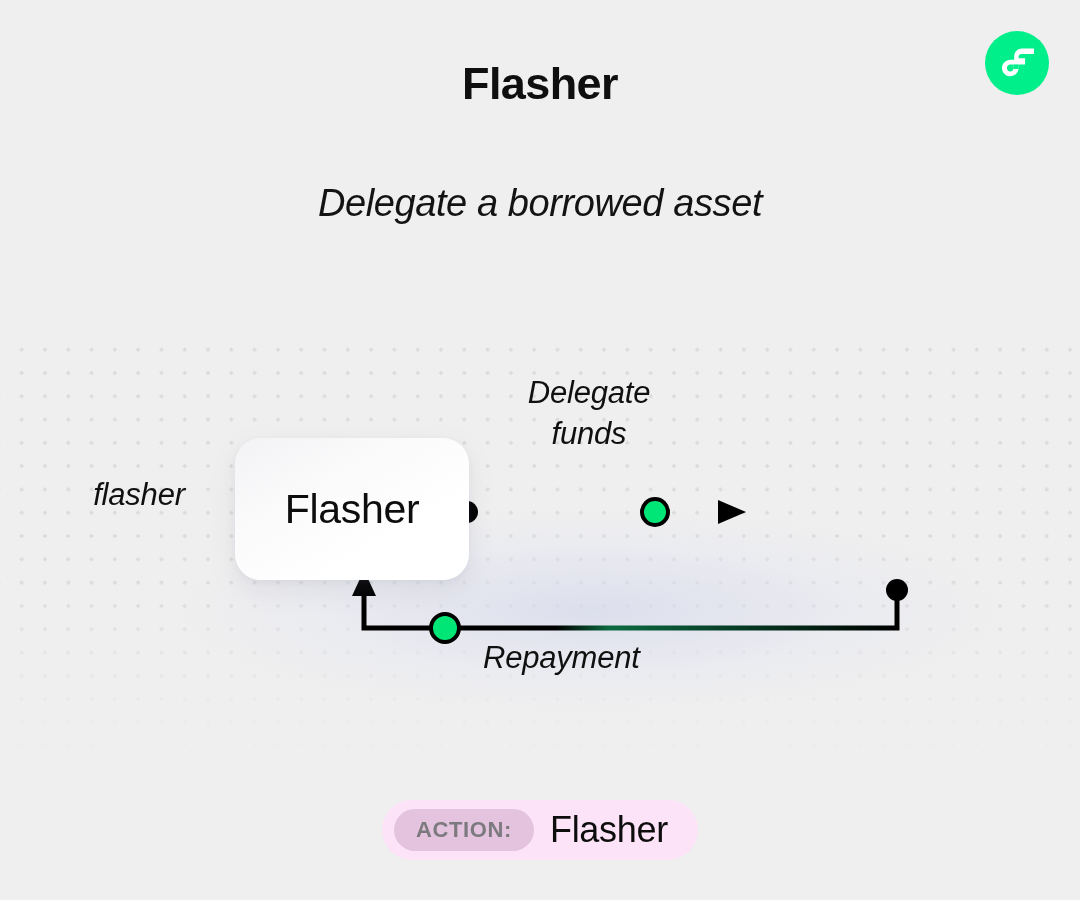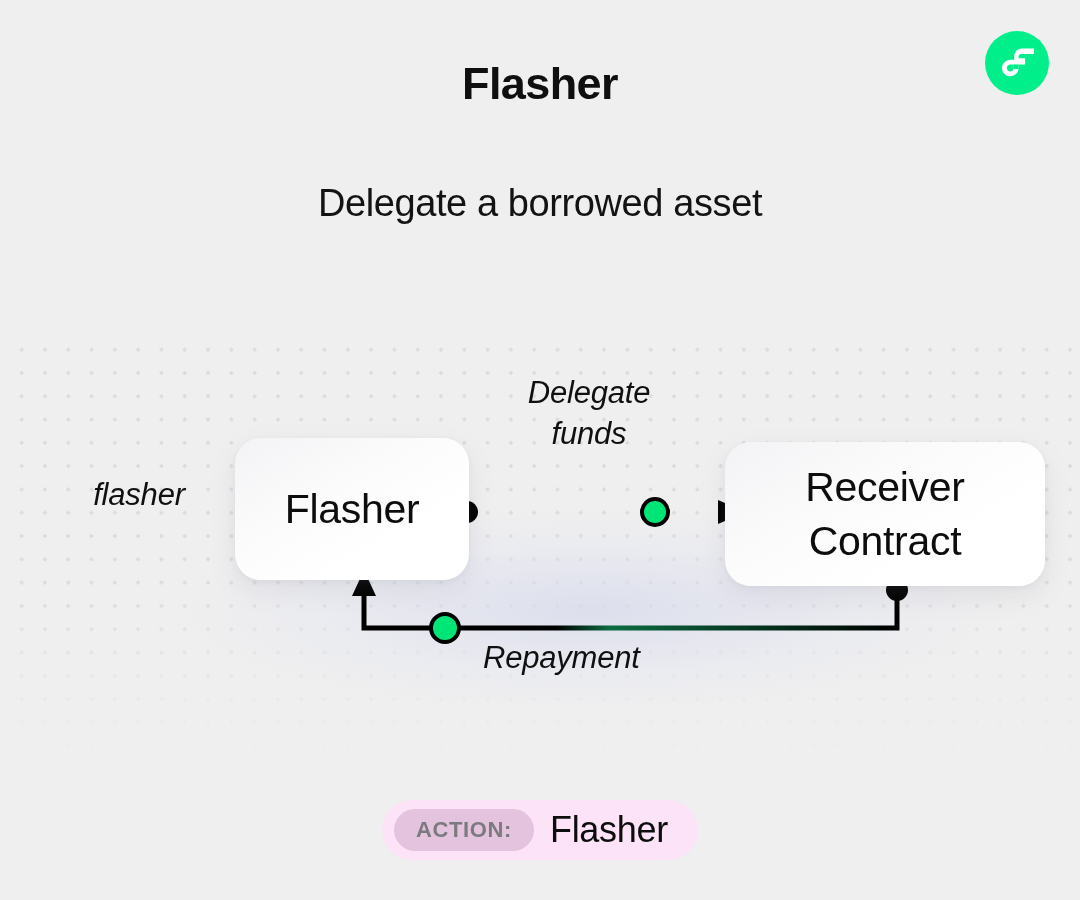--- a/index.html
+++ b/index.html
@@ -48,20 +48,21 @@
     position: absolute;
     top: 178px;
     left: 0;
     width: 1080px;
     text-align: center;
     font-size: 38px;
     font-weight: 400;
     line-height: 50px;
     color: #131313;
     letter-spacing: -0.4px;
+    font-style: italic;
   }
   .subtitle span { display: block; }
 
   
   .diagram {
     position: absolute;
     left: 0;
     top: 330px;
     width: 1080px;
     height: 430px;
@@ -175,26 +176,20 @@
     <path d="M897 262 L897 298 L364 298 L364 264" fill="none" stroke="url(#repayWire)" stroke-width="5"></path>
     <polygon points="352,266 364,240 376,266" fill="#000000"></polygon>
     <circle cx="897" cy="260" r="11" fill="#000000"></circle>
     <circle cx="445" cy="298" r="14" fill="#00e676" stroke="#000000" stroke-width="4"></circle>
   </svg>
 
   <div class="node node-flasher">
     <span>Flasher</span>
   </div>
 
-  <div class="node node-receiver">
-    <span>
-      <span class="nl">Receiver</span>
-      <span class="nl">Contract</span>
-    </span>
-  </div>
 
   <div class="edge-label label-call">
     <span>flasher</span>
   </div>
 
   <div class="edge-label label-repayment">Repayment</div>
 
   <div class="edge-label label-delegate">
     <span>Delegate</span>
     <span>funds</span>

